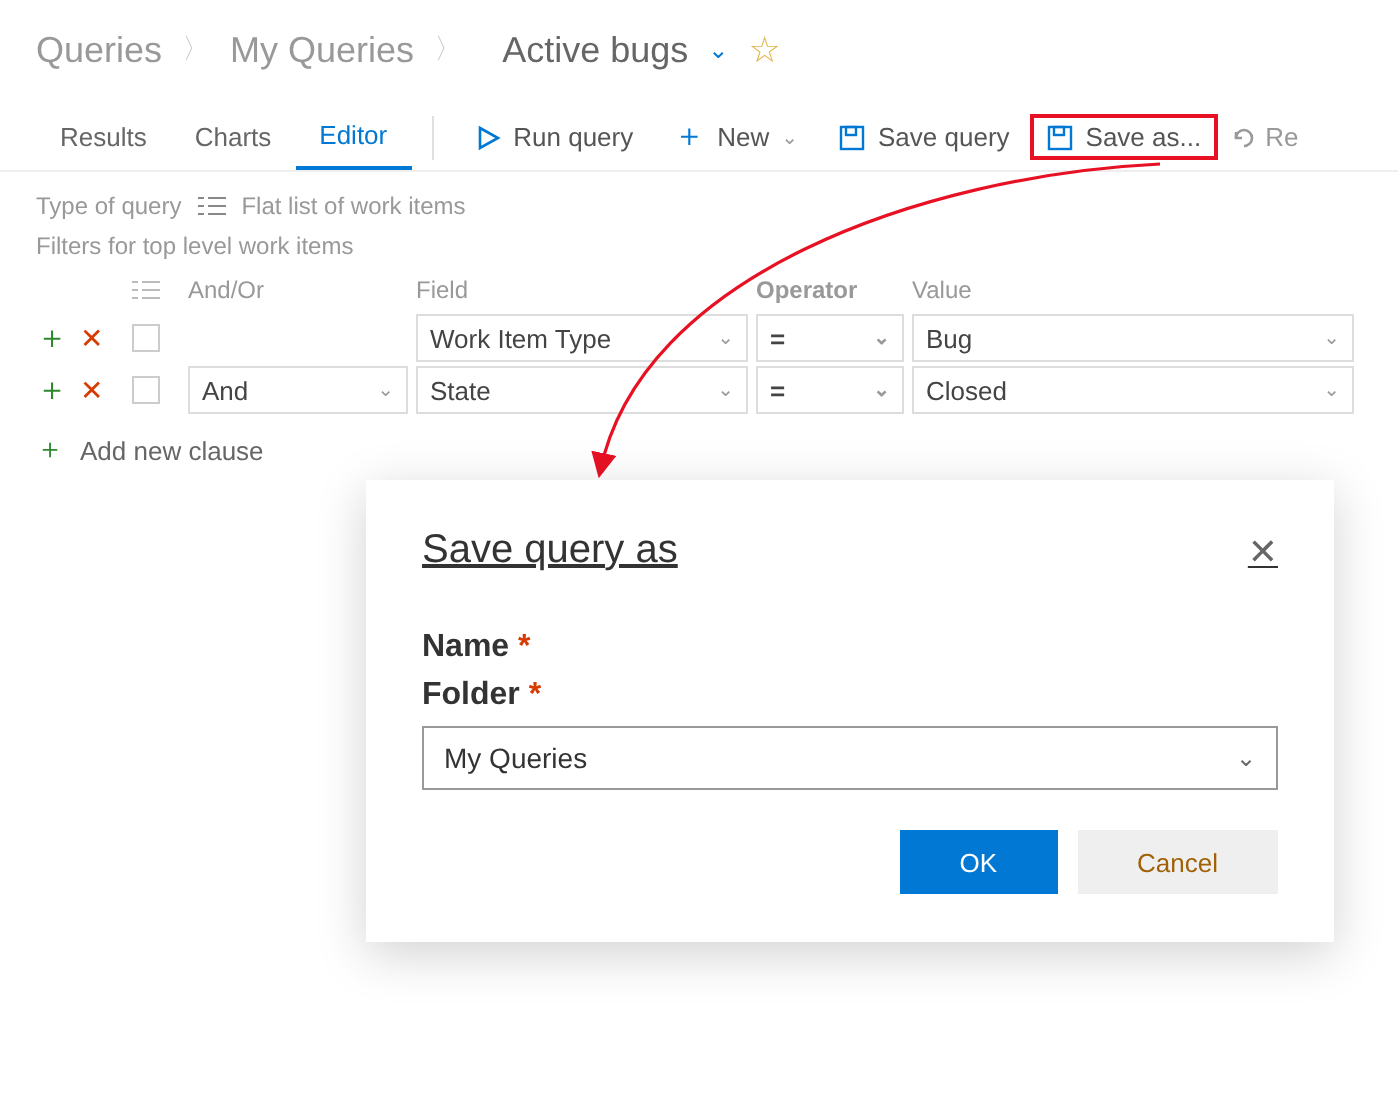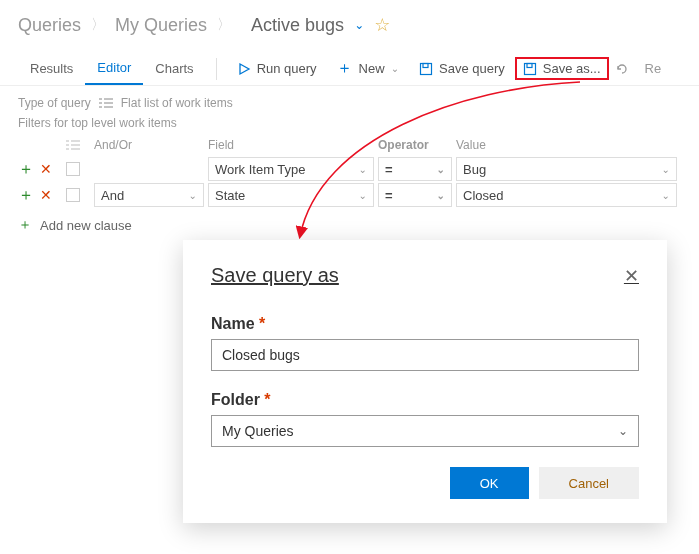--- a/index.html
+++ b/index.html
@@ -11,21 +11,21 @@
 .star { color: #e0b44a; font-size: 18px; }
 .toolbar { display: flex; align-items: center; padding: 6px 18px 0; gap: 0; border-bottom: 1px solid #eee; }
 .tab { padding: 8px 12px; color: #666; cursor: pointer; }
 .tab.active { color: #0078d4; border-bottom: 2px solid #0078d4; }
 .tsep { width: 1px; height: 22px; background: #e0e0e0; margin: 0 10px; }
 .tbtn { display: flex; align-items: center; gap: 6px; padding: 6px 10px; color: #555; cursor: pointer; }
 .tbtn svg { width: 14px; height: 14px; }
 .tbtn.blue svg { stroke: #0078d4; fill: none; }
 .tbtn .plus { color: #0078d4; font-size: 16px; font-weight: 300; }
 .saveas-box { border: 2px solid #e81123; padding: 2px 6px; display: flex; align-items: center; gap: 6px; }
-.undo { color: #999; margin-left: 6px; display: flex; align-items: center; gap: 16px; }
+.undo { color: #999; margin-left: 6px; display: flex; align-items: center; gap: 4px; }
 .typerow { padding: 10px 18px 6px; color: #999; font-size: 12px; display: flex; align-items: center; gap: 8px; }
 .typerow svg { width: 14px; height: 12px; }
 .filters-label { padding: 0 18px 4px; color: #999; font-size: 12px; }
 .grid { padding: 0 18px; }
 .ghead { display: flex; color: #999; font-size: 12px; padding: 4px 0; align-items: center; }
 .c-act { width: 48px; display: flex; gap: 6px; align-items: center; }
 .c-chk { width: 28px; display: flex; align-items: center; }
 .c-ao { width: 114px; }
 .c-field { width: 170px; }
 .c-op { width: 78px; font-weight: bold; }
@@ -73,22 +73,22 @@
         </g>
       </svg>
   </span>
   <span class="current">Active bugs</span>
   <span style="color:#0078d4;font-size:12px;">⌄</span>
   <span class="star">☆</span>
 </div>
 
 <div class="toolbar">
   <div class="tab">Results</div>
+  <div class="tab">Charts</div>
   <div class="tab active">Editor</div>
-  <div class="tab">Charts</div>
   <div class="tsep"></div>
   <div class="tbtn blue">
     <svg viewBox="0 0 14 14">
         <polygon points="3,2 12,7 3,12" fill="none" stroke="#0078d4" stroke-width="1.3"></polygon>
       </svg>
     <span>Run query</span>
   </div>
   <div class="tbtn">
     <span class="plus">＋</span>
     <span>New</span>
@@ -238,23 +238,20 @@
     </defs>
   <path d="M300,4 C180,10 40,60 20,158" fill="none" stroke="#e81123" stroke-width="1.6" marker-end="url(#ah)"></path>
 </svg>
 
 <div class="dialog">
   <div class="dlg-head">
     <div class="dlg-title">Save query as</div>
     <div class="dlg-close">✕</div>
   </div>
   <div class="fld-label"><span>Name</span> <span class="req">*</span></div>
-  <div class="fld-input">
-      <span>Closed bugs</span>
-    </div>
   <div class="fld-label"><span>Folder</span> <span class="req">*</span></div>
   <div class="fld-input">
       <span>My Queries</span>
       <span class="dd">⌄</span>
     </div>
   <div class="dlg-actions">
     <div class="btn btn-primary">OK</div>
     <div class="btn btn-secondary">Cancel</div>
   </div>
 </div>

